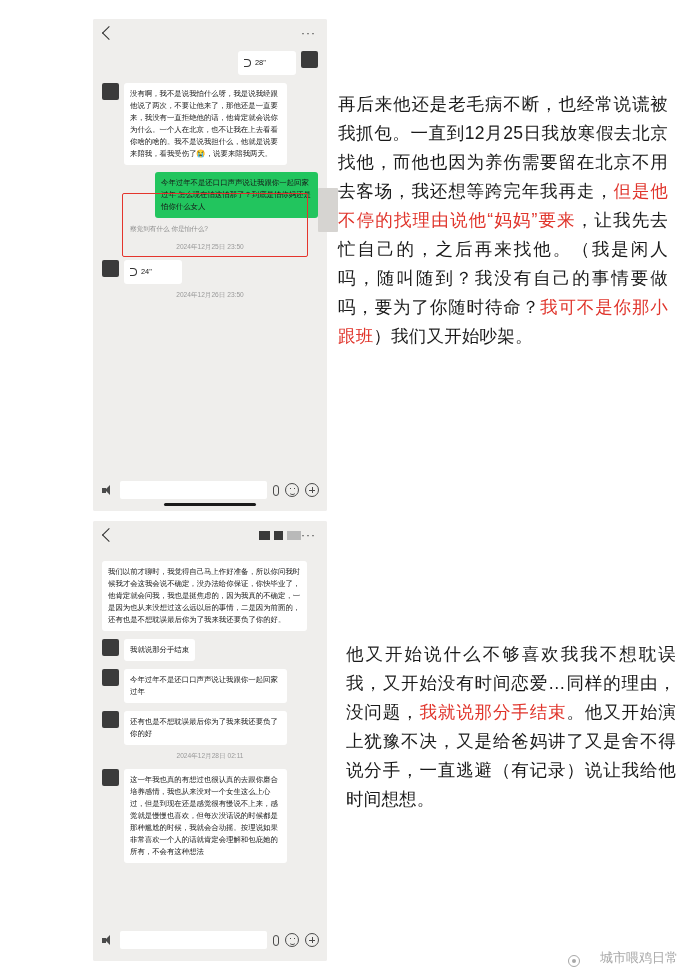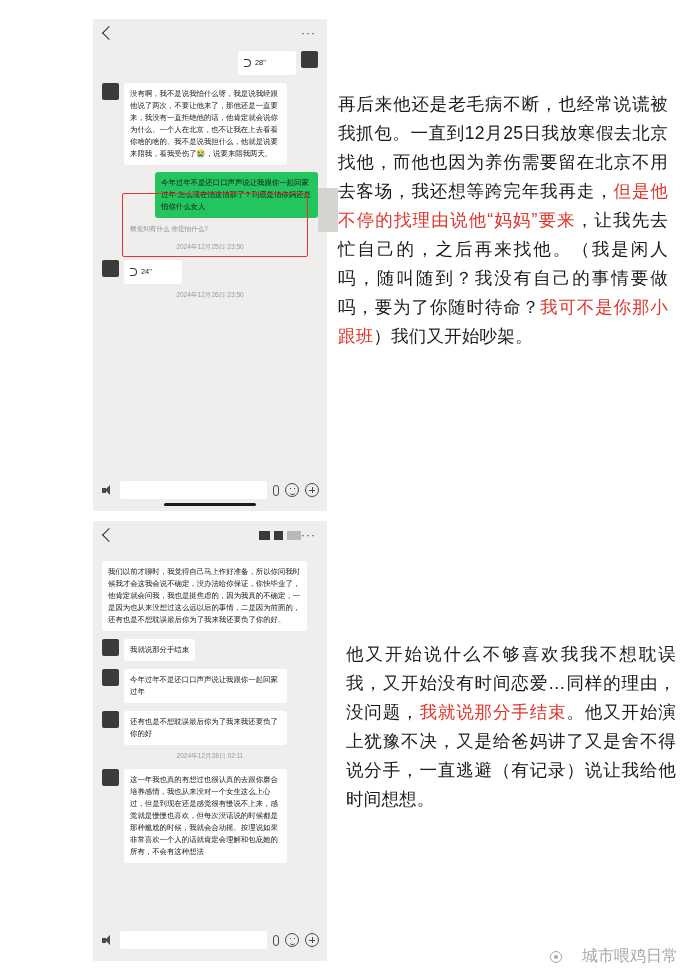--- a/index.html
+++ b/index.html
@@ -210,22 +210,22 @@
     font-family: "Liberation Sans", sans-serif;
   }
   #commentary-1 { left: 338px; top: 90px; width: 330px; }
   #commentary-2 { left: 346px; top: 640px; width: 330px; }
   .hl { color: #e0342b; }
 
   
   .watermark {
     position: absolute;
     right: 12px; bottom: 9px;
-    display: flex; align-items: center; gap: 20px;
-    font-size: 16px;
+    display: flex; align-items: flex-end; gap: 20px;
+    font-size: 13px;
     color: #a8a8a8;
   }
   .wm-eye {
     width: 12px; height: 12px;
     border-radius: 50%;
     border: 1.3px solid #a8a8a8;
     position: relative;
   }
   .wm-eye::after {
     content: ""; position: absolute;

